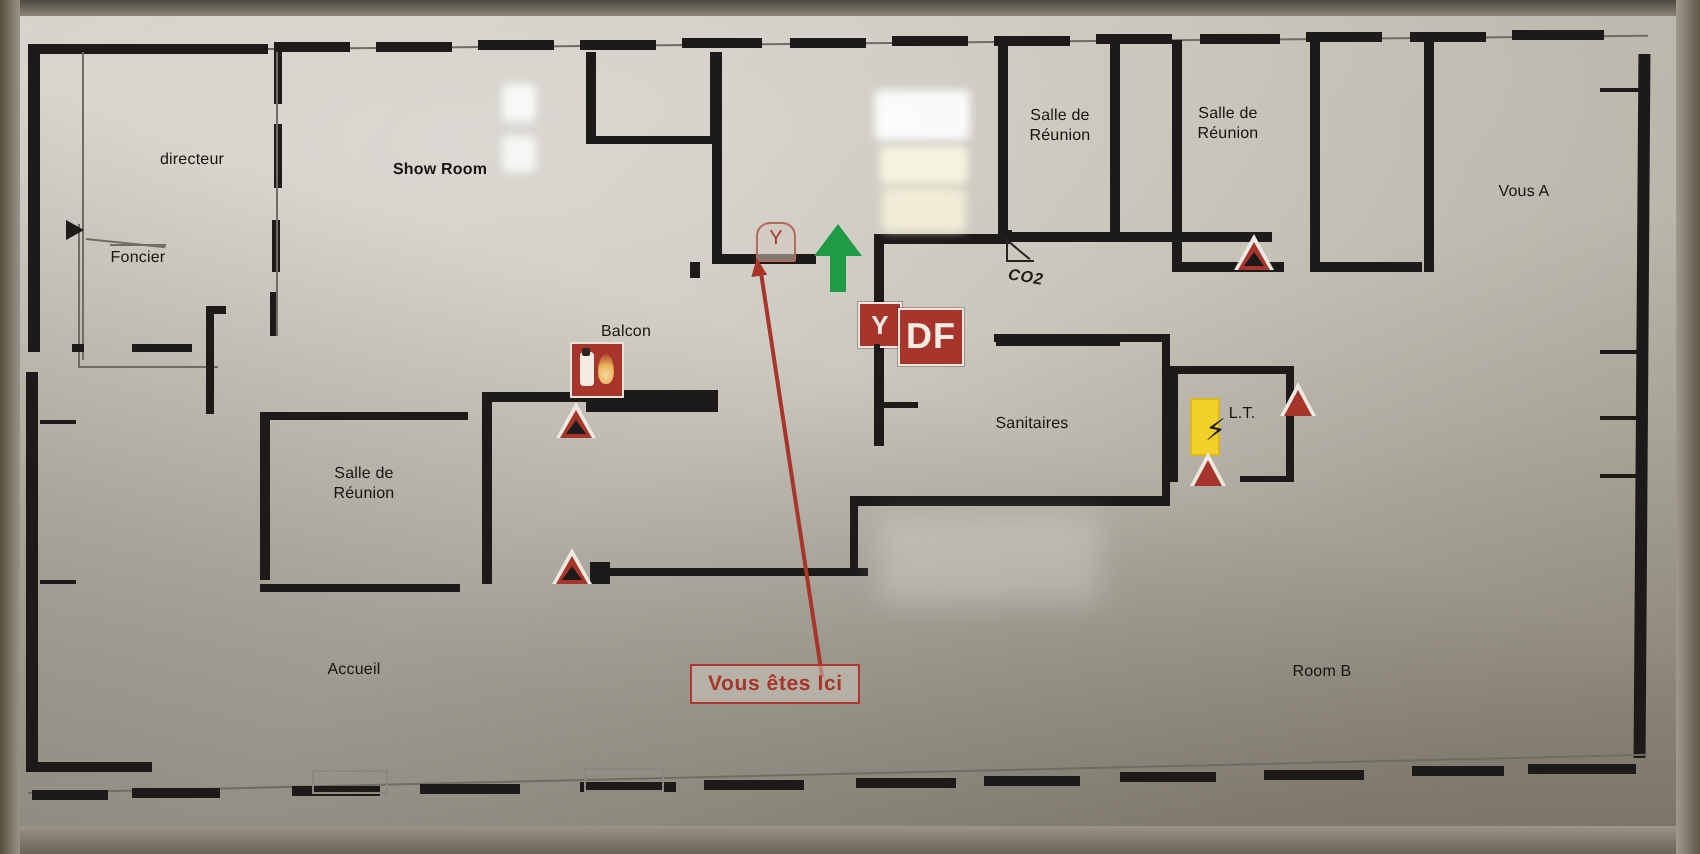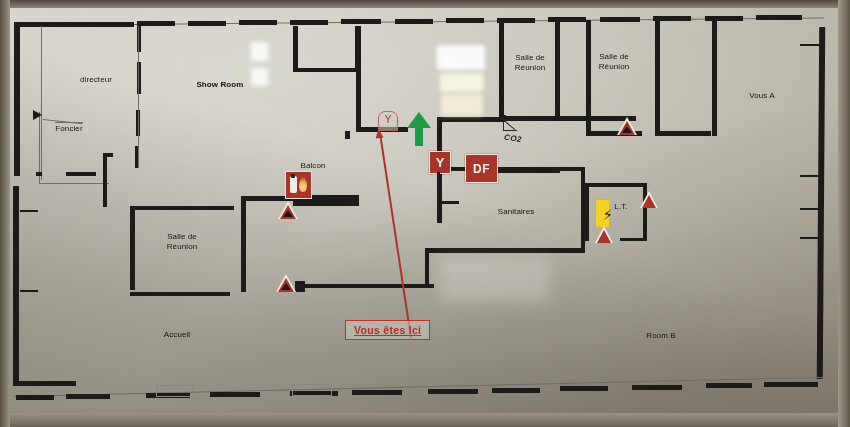--- a/index.html
+++ b/index.html
@@ -240,21 +240,21 @@
       <div style="position:absolute;left:0;top:0;width:0;height:0;
                   border-left:12px solid transparent;border-right:12px solid transparent;
                   border-bottom:16px solid #1f9b45;"></div>
       <div style="position:absolute;left:8px;top:15px;width:8px;height:19px;background:#1f9b45;"></div>
     </div>
 
     <div class="badge" style="left:429px;top:151px;width:20px;height:21px;font-size:13px;">Y</div>
     <div class="w" style="left:437px;top:172px;width:3px;height:32px;"></div>
     <div class="w" style="left:437px;top:201px;width:22px;height:3px;"></div>
 
-    <div class="badge" style="left:465px;top:154px;width:31px;height:27px;font-size:12px;letter-spacing:.5px;text-align:right;">DF</div>
+    <div class="badge" style="left:449px;top:154px;width:31px;height:27px;font-size:18px;letter-spacing:.5px;text-align:right;">DF</div>
     <div class="w" style="left:498px;top:169px;width:62px;height:4px;"></div>
 
     <div class="sign" style="left:595px;top:199px;width:13px;height:27px;background:#f2cf29;border:1px solid #d8b81d;
                 display:flex;align-items:center;justify-content:center;">
       <div style="width:0;height:0;font-size:15px;line-height:0;color:#1c1b19;
                   font-family:'DejaVu Sans',sans-serif;position:relative;top:1px;">⚡</div>
     </div>
 
     <div class="sign" style="left:278px;top:201px;width:20px;height:18px;">
       <div style="position:absolute;left:0;top:0;width:0;height:0;border-left:10px solid transparent;border-right:10px solid transparent;border-bottom:18px solid #eeeae2;"></div>
@@ -279,21 +279,21 @@
       <div style="position:absolute;left:0;top:0;width:0;height:0;border-left:9.5px solid transparent;border-right:9.5px solid transparent;border-bottom:17px solid #eeeae2;"></div>
       <div style="position:absolute;left:2px;top:4px;width:0;height:0;border-left:7.5px solid transparent;border-right:7.5px solid transparent;border-bottom:13px solid #a8352b;"></div>
     </div>
 
     <div style="position:absolute;left:379px;top:133px;width:1.6px;height:208px;background:#a8352b;
                 transform:rotate(-8.6deg);transform-origin:50% 0;"></div>
     <div style="position:absolute;left:375px;top:129px;width:0;height:0;
                 border-left:4px solid transparent;border-right:4px solid transparent;
                 border-bottom:9px solid #a8352b;transform:rotate(-8deg);"></div>
 
-    <div class="youarehere" style="left:345px;top:320px;text-decoration:underline;">Vous êtes Ici</div>
+    <div class="youarehere" style="left:345px;top:332px;">Vous êtes Ici</div>
 
   </div>
 
   <div class="wallband" id="wall-top"></div>
   <div class="wallband" id="wall-bottom"></div>
   <div class="wallband" id="wall-left"></div>
   <div class="wallband" id="wall-right"></div>
 
 </div>
 

